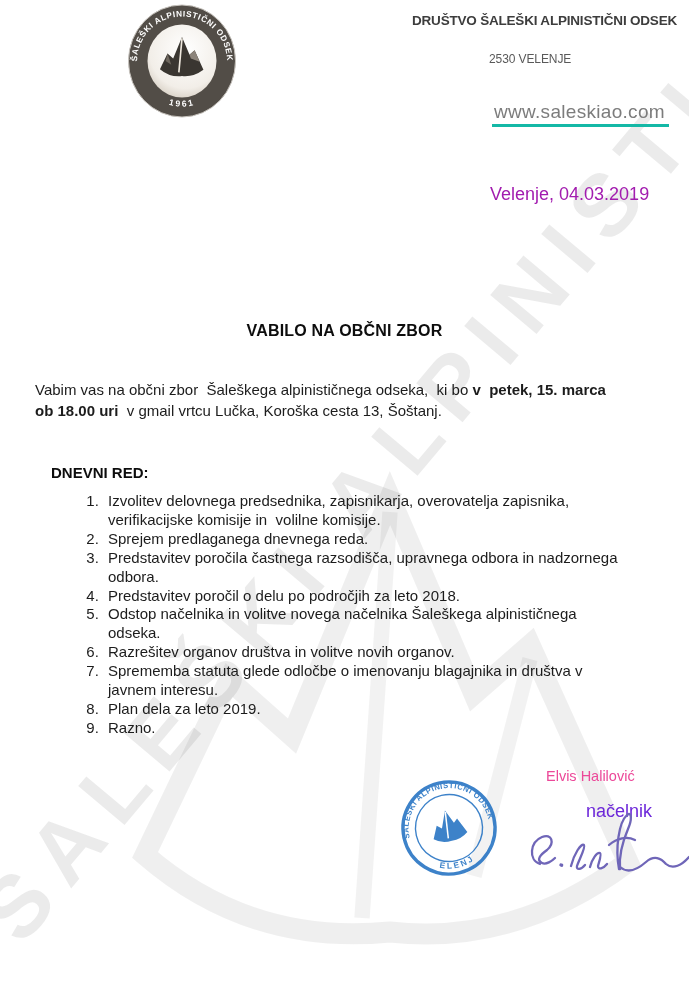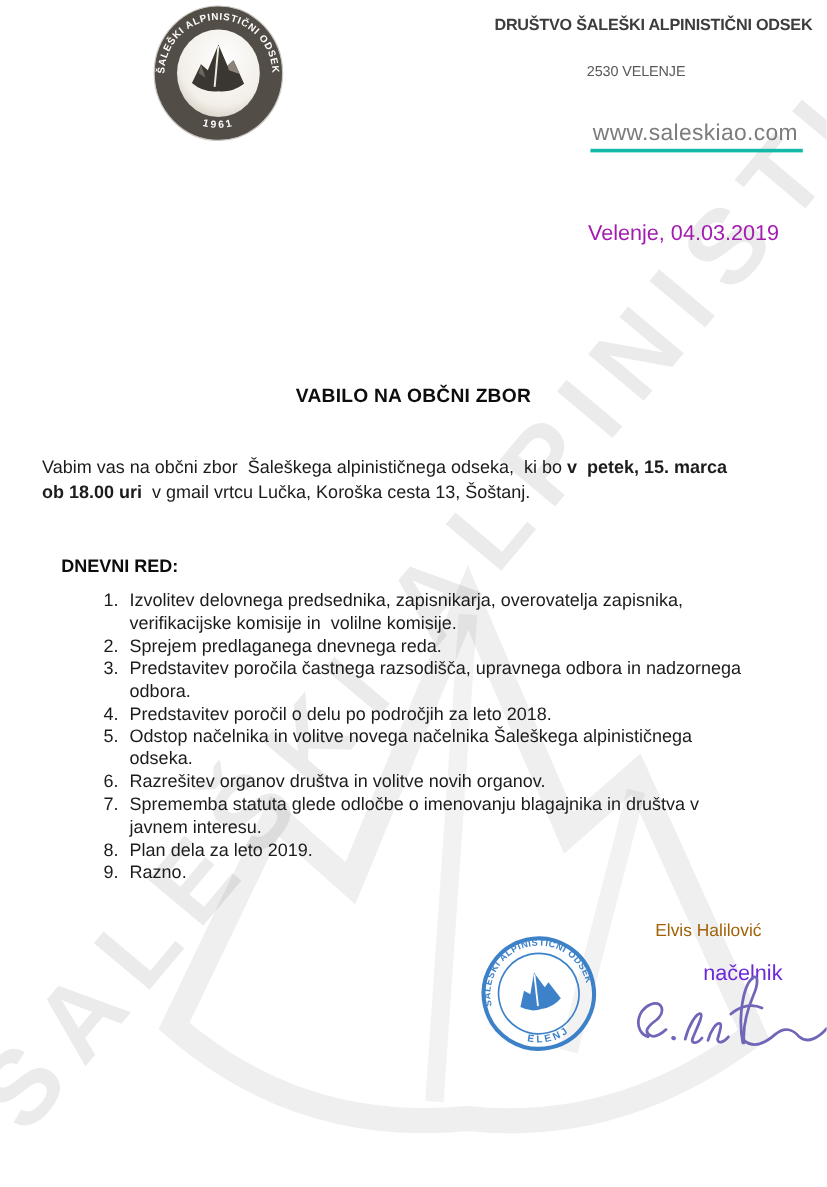--- a/index.html
+++ b/index.html
@@ -48,21 +48,21 @@
     font-size:15px;font-weight:bold;color:#0d0d0d;
   }
   ol.agenda{
     position:absolute;left:35px;top:492px;width:600px;z-index:1;
     margin:0;padding:0 0 0 68px;
     font-size:15px;line-height:18.9px;color:#1c1c1c;
   }
   ol.agenda li{white-space:pre-wrap;padding-left:5px;}
   
   .stamp{position:absolute;left:398px;top:775px;z-index:2;transform:rotate(-13deg);}
-  .sig-name{position:absolute;left:546px;top:768px;z-index:2;font-size:14.5px;color:#a16207;}
+  .sig-name{position:absolute;left:546px;top:768px;z-index:2;font-size:14.5px;color:#ec4899;}
   .sig-role{position:absolute;left:586px;top:801px;z-index:2;font-size:18px;color:#6d28d9;}
   .sig-ink{position:absolute;left:524px;top:806px;z-index:3;}
   
   .footer{
     position:absolute;left:190px;top:919px;z-index:1;
     font-size:12px;line-height:15.2px;color:#7e7e7e;letter-spacing:-0.1px;
   }
 </style>
 </head>
 <body>

